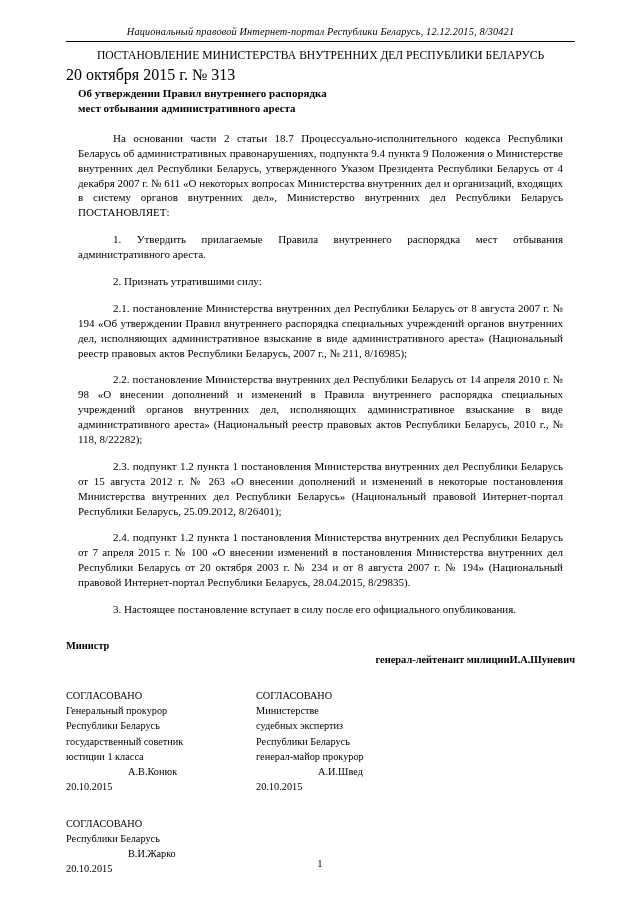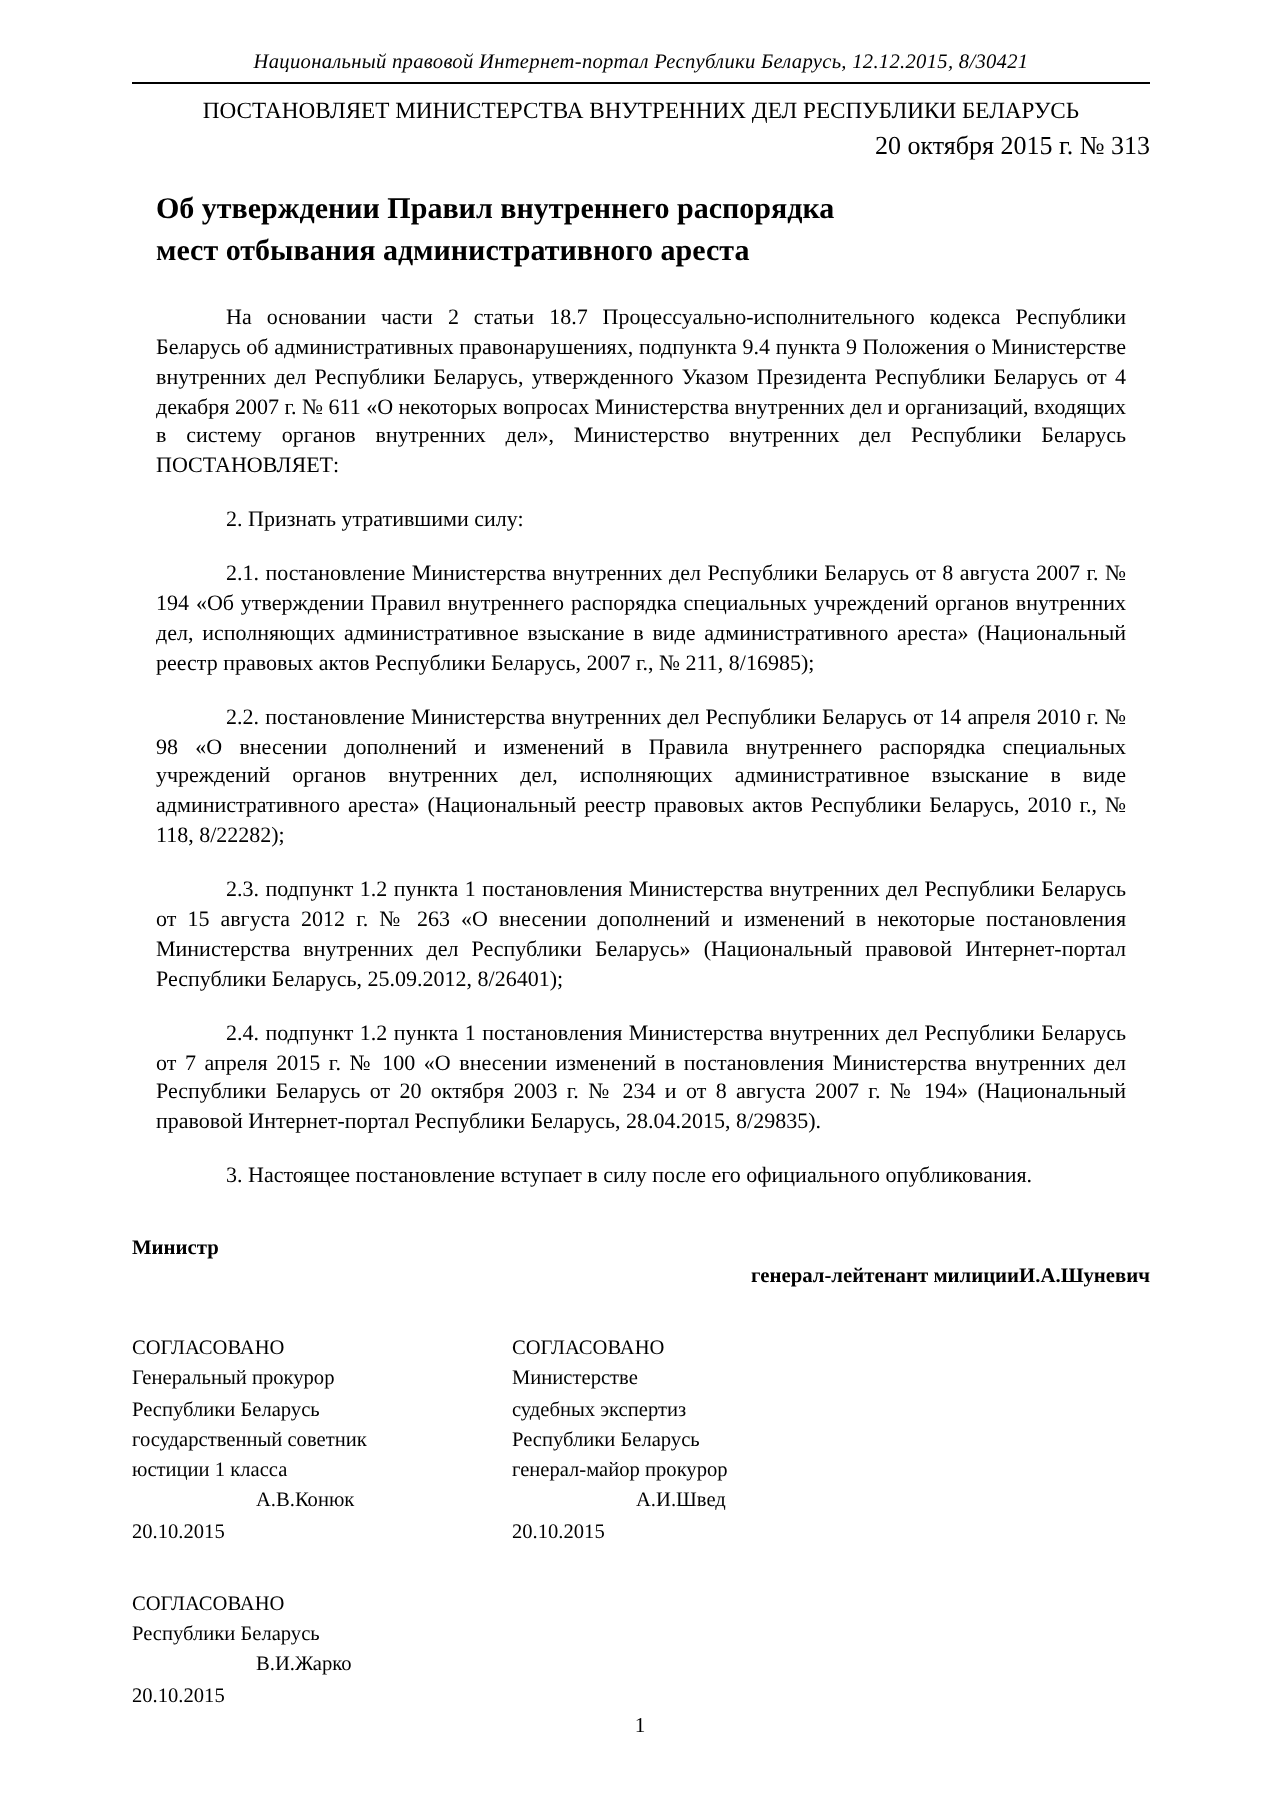--- a/index.html
+++ b/index.html
@@ -46,32 +46,32 @@
   }
 
   
   .act-kind {
     text-align: center;
     font-size: 11.6px;
     line-height: 1.3;
     white-space: nowrap;
   }
   .act-date {
-    text-align: right;
-    font-size: 13px;
+    text-align: left;
+    font-size: 16px;
     line-height: 1.35;
     margin-top: 1px;
   }
 
   
   .subject {
     font-weight: bold;
-    font-size: 15px;
+    font-size: 11px;
     line-height: 1.38;
-    margin-top: 14px;
+    margin-top: 0;
     margin-left: 12px;
   }
   .subject div { white-space: nowrap; }
 
   
   .body-block { margin-top: 15px; }
   p.para {
     margin: 12px;
     font-size: 11px;
     line-height: 1.355;
@@ -130,30 +130,31 @@
 </style>
 </head>
 <body>
 
 <div class="page">
   <div class="content">
 
     <div class="doc-header">Национальный правовой Интернет-портал Республики Беларусь, 12.12.2015, 8/30421</div>
     <div class="header-rule"></div>
 
-    <div class="act-kind">ПОСТАНОВЛЯЕТ МИНИСТЕРСТВА ВНУТРЕННИХ ДЕЛ РЕСПУБЛИКИ БЕЛАРУСЬ</div>
+    <div class="act-kind">ПОСТАНОВЛЕНИЕ МИНИСТЕРСТВА ВНУТРЕННИХ ДЕЛ РЕСПУБЛИКИ БЕЛАРУСЬ</div>
     <div class="act-date">20 октября 2015 г. № 313</div>
 
     <div class="subject">
       <div>Об утверждении Правил внутреннего распорядка</div>
       <div>мест отбывания административного ареста</div>
     </div>
 
     <div class="body-block">
       <p class="para">На основании части 2 статьи 18.7 Процессуально-исполнительного кодекса Республики Беларусь об административных правонарушениях, подпункта 9.4 пункта 9 Положения о Министерстве внутренних дел Республики Беларусь, утвержденного Указом Президента Республики Беларусь от 4 декабря 2007 г. № 611 «О некоторых вопросах Министерства внутренних дел и организаций, входящих в систему органов внутренних дел», Министерство внутренних дел Республики Беларусь ПОСТАНОВЛЯЕТ:</p>
+      <p class="para">1. Утвердить прилагаемые Правила внутреннего распорядка мест отбывания административного ареста.</p>
       <p class="para">2. Признать утратившими силу:</p>
       <p class="para">2.1. постановление Министерства внутренних дел Республики Беларусь от 8 августа 2007 г. № 194 «Об утверждении Правил внутреннего распорядка специальных учреждений органов внутренних дел, исполняющих административное взыскание в виде административного ареста» (Национальный реестр правовых актов Республики Беларусь, 2007 г., № 211, 8/16985);</p>
       <p class="para">2.2. постановление Министерства внутренних дел Республики Беларусь от 14 апреля 2010 г. № 98 «О внесении дополнений и изменений в Правила внутреннего распорядка специальных учреждений органов внутренних дел, исполняющих административное взыскание в виде административного ареста» (Национальный реестр правовых актов Республики Беларусь, 2010 г., № 118, 8/22282);</p>
       <p class="para">2.3. подпункт 1.2 пункта 1 постановления Министерства внутренних дел Республики Беларусь от 15 августа 2012 г. № 263 «О внесении дополнений и изменений в некоторые постановления Министерства внутренних дел Республики Беларусь» (Национальный правовой Интернет-портал Республики Беларусь, 25.09.2012, 8/26401);</p>
       <p class="para">2.4. подпункт 1.2 пункта 1 постановления Министерства внутренних дел Республики Беларусь от 7 апреля 2015 г. № 100 «О внесении изменений в постановления Министерства внутренних дел Республики Беларусь от 20 октября 2003 г. № 234 и от 8 августа 2007 г. № 194» (Национальный правовой Интернет-портал Республики Беларусь, 28.04.2015, 8/29835).</p>
       <p class="para">3. Настоящее постановление вступает в силу после его официального опубликования.</p>
     </div>
 
     <div class="sign-block">
       <div class="sign-post">Министр</div>

